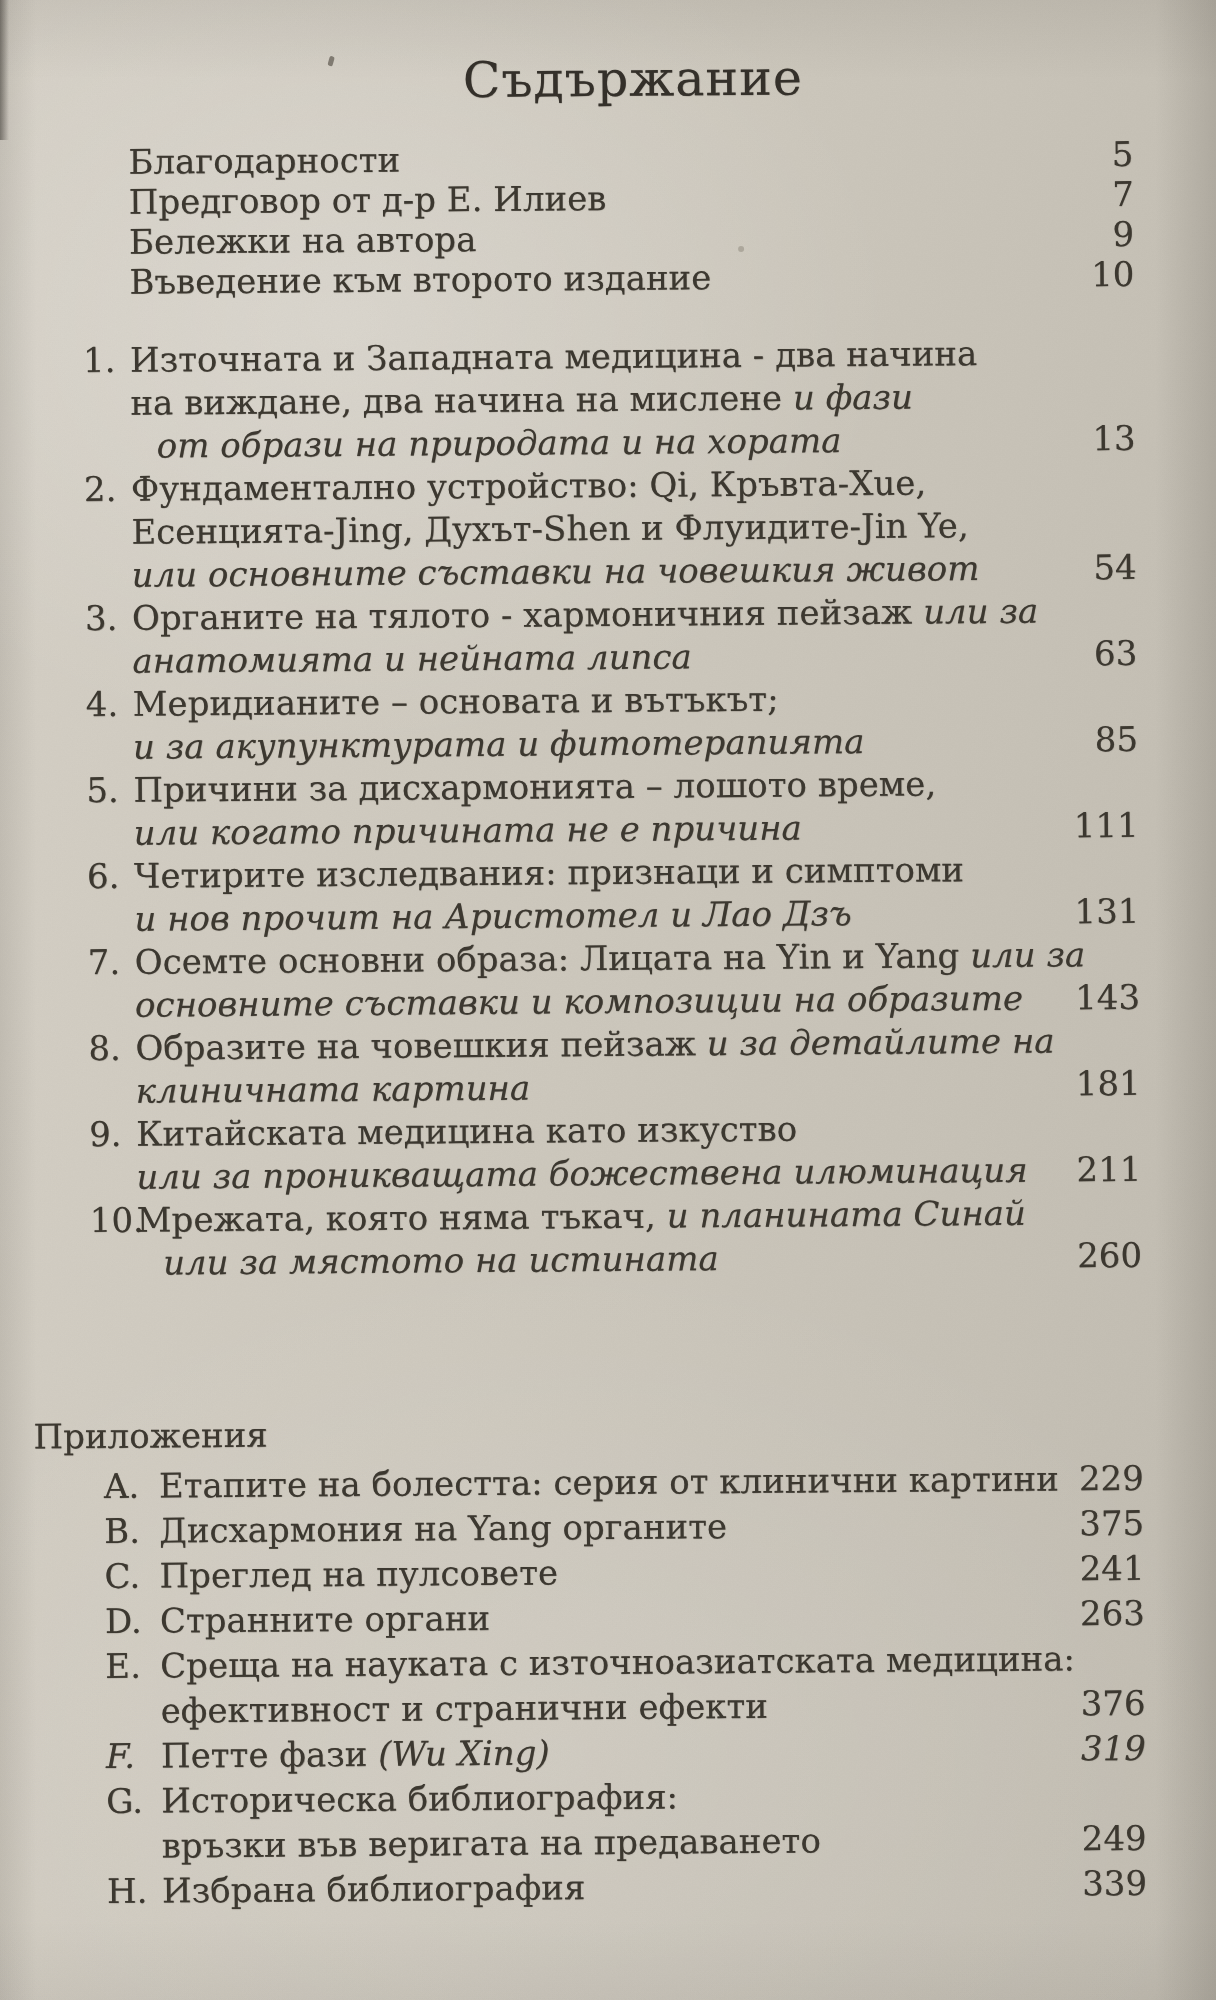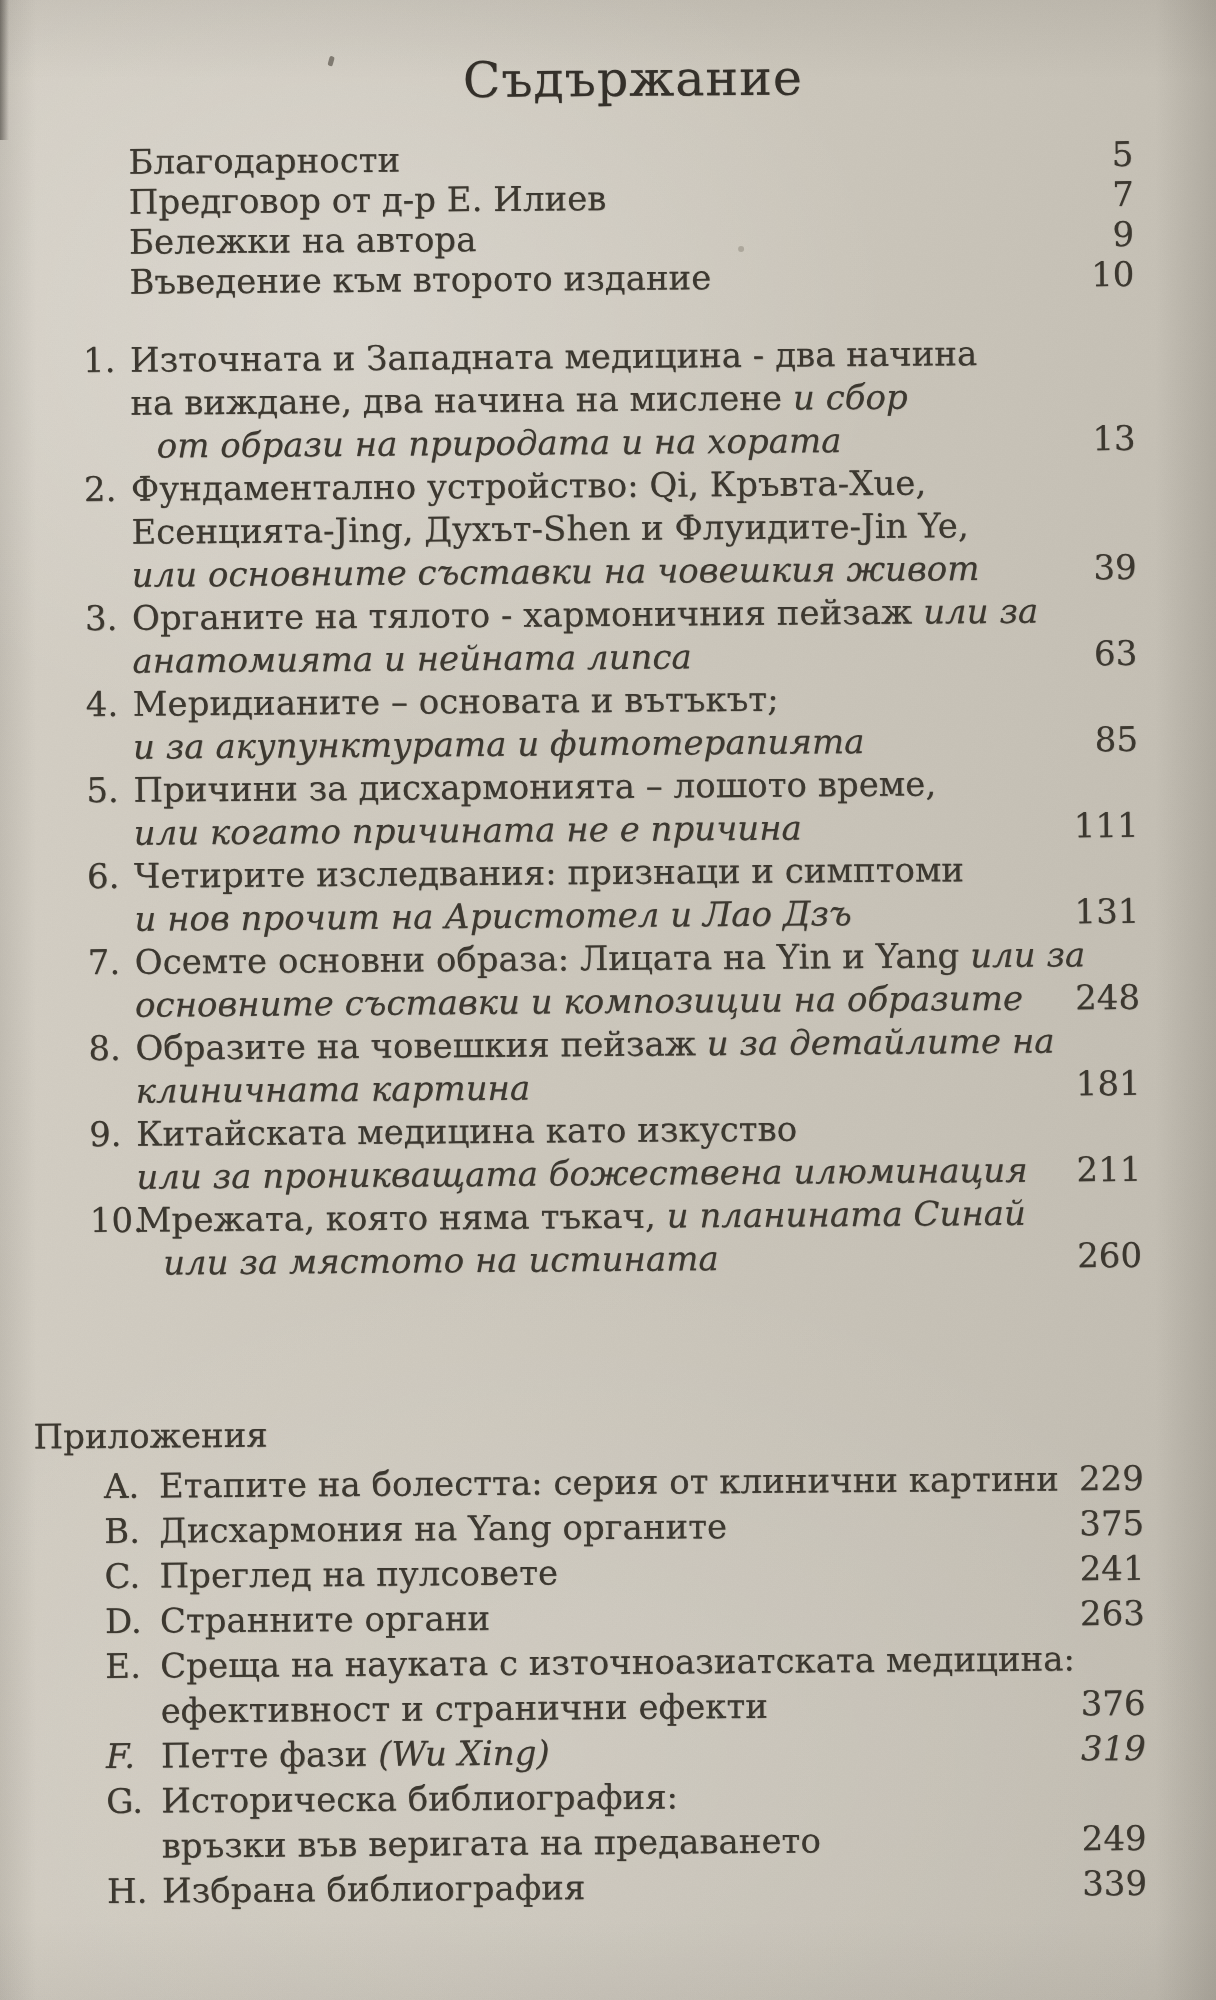--- a/index.html
+++ b/index.html
@@ -76,33 +76,33 @@
       <div class="fm-row"><span class="fm-label">Благодарности</span><span class="page-num">5</span></div>
       <div class="fm-row"><span class="fm-label">Предговор от д-р Е. Илиев</span><span class="page-num">7</span></div>
       <div class="fm-row"><span class="fm-label">Бележки на автора</span><span class="page-num">9</span></div>
       <div class="fm-row"><span class="fm-label">Въведение към второто издание</span><span class="page-num">10</span></div>
     </div>
   <div class="chapters">
       <div class="ch-row">
         <span class="ch-num">1.</span>
         <div class="ch-lines">
           <div class="ch-line"><span class="seg-r">Източната и Западната медицина - два начина</span></div>
-          <div class="ch-line"><span class="seg-r">на виждане, два начина на мислене </span><span class="seg-i">и сбор</span></div>
+          <div class="ch-line"><span class="seg-r">на виждане, два начина на мислене </span><span class="seg-i">и фази</span></div>
           <div class="ch-line" style="padding-left: 26px;"><span class="seg-i">от образи на природата и на хората</span></div>
         </div>
         <span class="page-num">13</span>
       </div>
       <div class="ch-row">
         <span class="ch-num">2.</span>
         <div class="ch-lines">
           <div class="ch-line"><span class="seg-r">Фундаментално устройство: Qi, Кръвта-Xue,</span></div>
           <div class="ch-line"><span class="seg-r">Есенцията-Jing, Духът-Shen и Флуидите-Jin Ye,</span></div>
           <div class="ch-line"><span class="seg-i">или основните съставки на човешкия живот</span></div>
         </div>
-        <span class="page-num">39</span>
+        <span class="page-num">54</span>
       </div>
       <div class="ch-row">
         <span class="ch-num">3.</span>
         <div class="ch-lines">
           <div class="ch-line"><span class="seg-r">Органите на тялото - хармоничния пейзаж </span><span class="seg-i">или за</span></div>
           <div class="ch-line"><span class="seg-i">анатомията и нейната липса</span></div>
         </div>
         <span class="page-num">63</span>
       </div>
       <div class="ch-row">
@@ -128,21 +128,21 @@
           <div class="ch-line"><span class="seg-i">и нов прочит на Аристотел и Лао Дзъ</span></div>
         </div>
         <span class="page-num">131</span>
       </div>
       <div class="ch-row">
         <span class="ch-num">7.</span>
         <div class="ch-lines">
           <div class="ch-line"><span class="seg-r">Осемте основни образа: Лицата на Yin и Yang </span><span class="seg-i">или за</span></div>
           <div class="ch-line"><span class="seg-i">основните съставки и композиции на образите</span></div>
         </div>
-        <span class="page-num">248</span>
+        <span class="page-num">143</span>
       </div>
       <div class="ch-row">
         <span class="ch-num">8.</span>
         <div class="ch-lines">
           <div class="ch-line"><span class="seg-r">Образите на човешкия пейзаж </span><span class="seg-i">и за детайлите на</span></div>
           <div class="ch-line"><span class="seg-i">клиничната картина</span></div>
         </div>
         <span class="page-num">181</span>
       </div>
       <div class="ch-row">

